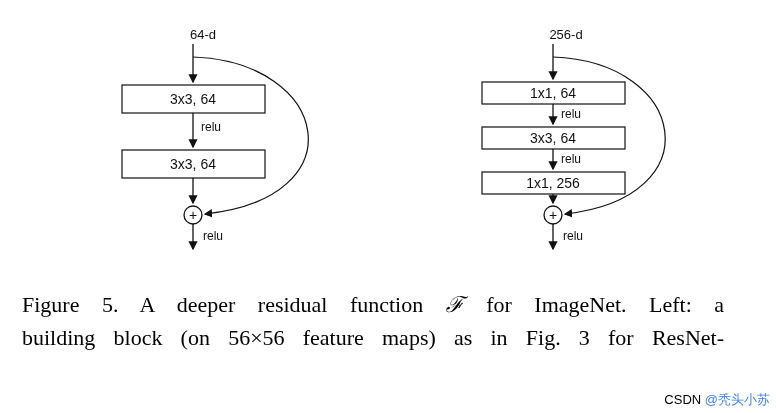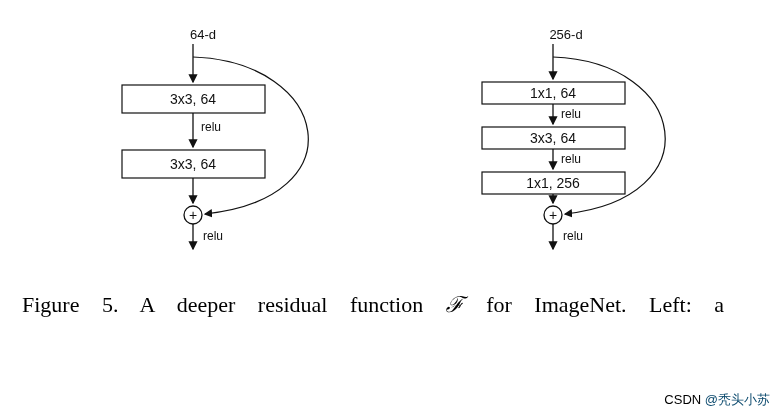--- a/index.html
+++ b/index.html
@@ -13,21 +13,21 @@
   .plus-glyph{font-size:14px;}
   .caption{position:absolute;left:22px;top:288px;width:702px;
            font-family:"Liberation Serif","DejaVu Serif",serif;
            font-size:22px;color:#000;line-height:33px;}
   .cap-line{text-align:justify;text-align-last:justify;white-space:normal;}
   .mathcal{font-style:italic;}
   .highlight{background:#ffff00;}
   .watermark{position:absolute;right:6px;bottom:4px;font-size:13px;
              font-family:"Liberation Sans","DejaVu Sans",sans-serif;}
   .wm-site{color:#000000;}
-  .wm-handle{color:#0c4a6e;}
+  .wm-handle{color:#3b82f6;}
 </style>
 </head>
 <body>
 
 <div id="page">
 
   <svg id="figure-svg" width="776" height="268" viewBox="0 0 776 268">
     <defs>
       <marker id="arrow" viewBox="0 0 10 10" refX="8.5" refY="5" markerWidth="7" markerHeight="7" orient="auto-start-reverse">
         <path d="M0,0 L10,5 L0,10 z" fill="#111"></path>
@@ -86,19 +86,20 @@
       <circle cx="553" cy="215" r="9" fill="#fff" stroke="#111" stroke-width="1.3"></circle>
       <text class="plus-glyph" x="553" y="220" text-anchor="middle">+</text>
 
       <path d="M553,224 L553,249" stroke="#111" stroke-width="1.3" fill="none" marker-end="url(#arrow)"></path>
       <text class="relu-label" x="563" y="240" text-anchor="start">relu</text>
     </g>
   </svg>
 
   <div class="caption">
     <div class="cap-line"><span>Figure 5. A deeper residual function </span><span class="mathcal">ℱ</span><span> for ImageNet. Left: a</span></div>
+    <div class="cap-line"><span>building block (on 56×56 feature maps) as in Fig. 3 for ResNet-</span></div>
   </div>
 
   <div class="watermark">
     <span class="wm-site">CSDN </span><span class="wm-handle">@秃头小苏</span>
   </div>
 
 </div>
 
 </body></html>

